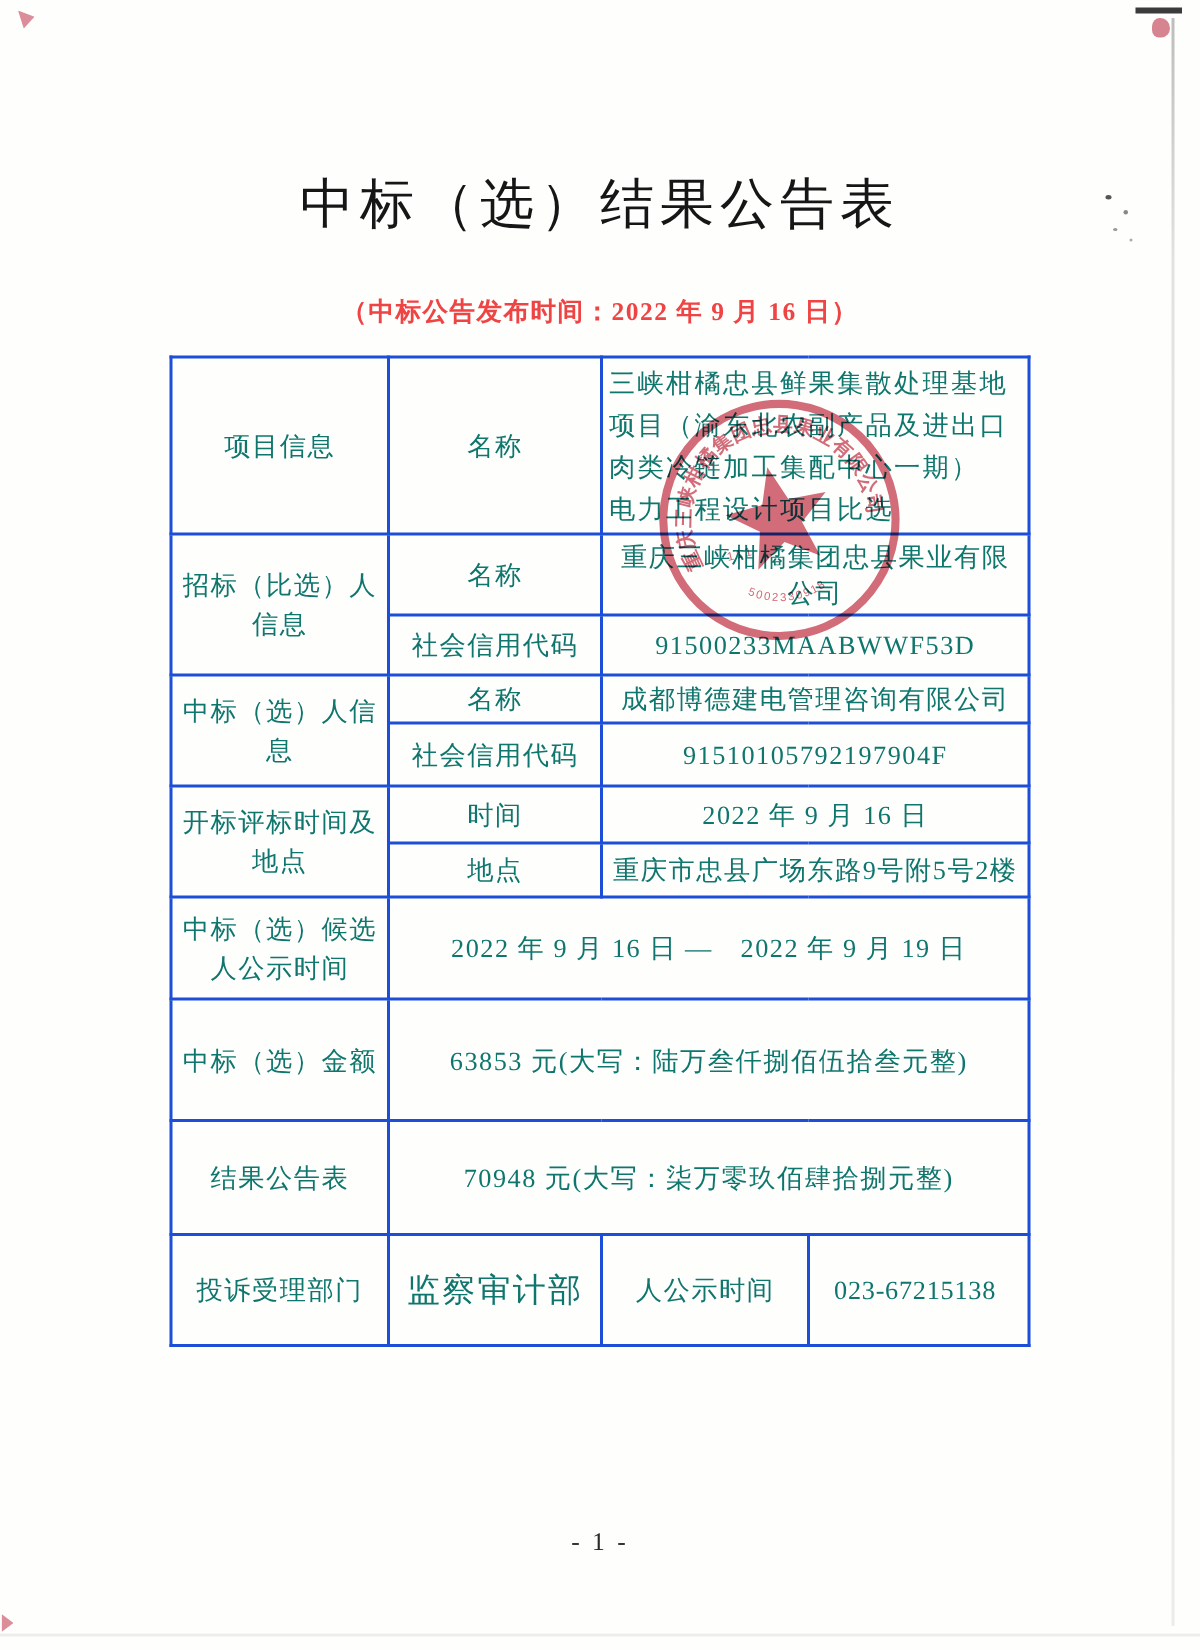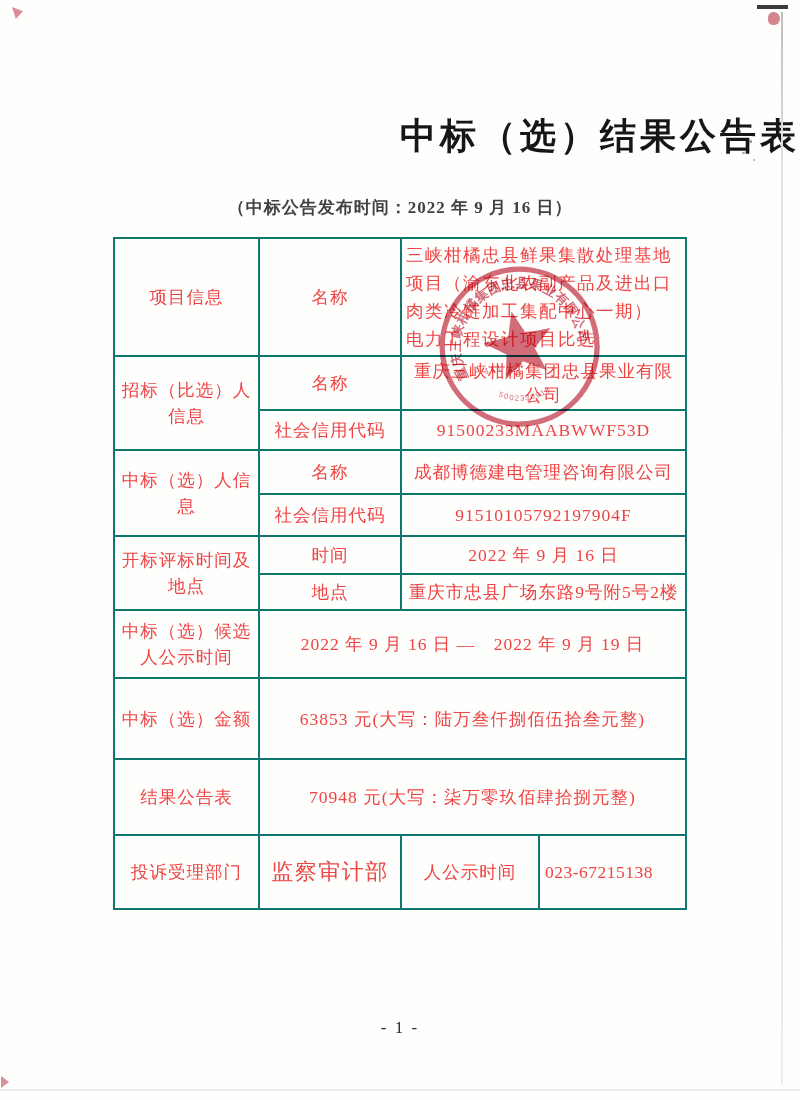--- a/index.html
+++ b/index.html
@@ -1,28 +1,28 @@
 <!DOCTYPE html>
 <html><head>
 <meta charset="utf-8">
 <style>
   html,body{margin:0;padding:0;background:#ffffff;}
   .page{position:relative;width:800px;height:1100px;background:#fefefdff;overflow:hidden;
         font-family:"Liberation Serif","DejaVu Serif",serif;color:#1f1f1f;}
   
-  .doc-title{position:absolute;top:112px;left:0;width:100%;text-align:right;
+  .doc-title{position:absolute;top:112px;left:0;width:100%;text-align:center;
              font-family:"Liberation Sans","DejaVu Sans",sans-serif;
-             font-size:36px;font-weight:700;letter-spacing:4px;color:#161616;}
+             font-size:36px;font-weight:400;letter-spacing:4px;color:#161616;}
   .doc-subtitle{position:absolute;top:196px;left:0;width:100%;text-align:center;
-                font-size:17px;font-weight:700;letter-spacing:1px;color:#404040;}
+                font-size:17px;font-weight:700;letter-spacing:1px;color:#ef4444;}
   
   table.announce{position:absolute;left:113px;top:237px;width:572px;
                  border-collapse:collapse;table-layout:fixed;}
-  table.announce td{border:2px solid #0f766e;vertical-align:middle;text-align:center;
-                    font-size:17.5px;letter-spacing:1px;padding:2px 4px;color:#ef4444;}
+  table.announce td{border:2px solid #1d4ed8;vertical-align:middle;text-align:center;
+                    font-size:17.5px;letter-spacing:1px;padding:2px 4px;color:#0f766e;}
   td.lbl{letter-spacing:1.5px;border-radius:10px;}
   td.lbl .lline{line-height:26px;}
   td.val-left{text-align:left;padding-left:10px;font-size:18.5px;letter-spacing:1px;}
   td.num{font-size:19px;letter-spacing:1px;margin-left:32px;}
   td.cname{font-size:18px;letter-spacing:1.5px;}
   td.project{text-align:left;padding:6px 4px 6px 10px;}
   td.project .pline{line-height:28px;font-size:17.5px;letter-spacing:1.5px;text-align:left;}
   
   .page-number{position:absolute;top:1018px;left:0;width:100%;text-align:center;
                font-size:17px;letter-spacing:2px;color:#2a2a2a;}
@@ -87,21 +87,21 @@
           <div class="lline">信息</div>
         </td>
         <td>名称</td>
         <td class="cname" colspan="2">重庆三峡柑橘集团忠县果业有限公司</td>
       </tr>
       <tr style="height:40px">
         <td>社会信用代码</td>
         <td class="num" colspan="2">91500233MAABWWF53D</td>
       </tr>
 
-      <tr style="height:44px">
+      <tr style="height:32px">
         <td class="lbl" rowspan="2">
           <div class="lline">中标（选）人信</div>
           <div class="lline">息</div>
         </td>
         <td>名称</td>
         <td class="cname" colspan="2">成都博德建电管理咨询有限公司</td>
       </tr>
       <tr style="height:42px">
         <td>社会信用代码</td>
         <td class="num" colspan="2">91510105792197904F</td>
@@ -141,21 +141,21 @@
         </td>
         <td class="val-left" colspan="3">70948 元(大写：柒万零玖佰肆拾捌元整)</td>
       </tr>
 
       <tr style="height:74px">
         <td class="lbl">
           <div class="lline">投诉受理部门</div>
         </td>
         <td class="val-left" style="font-size:22px;letter-spacing:1.5px">监察审计部</td>
         <td>人公示时间</td>
-        <td class="num" style="text-align:left;padding-left:5px;letter-spacing:.5px">023-67215138</td>
+        <td class="num" style="text-align:left;padding-left:16px;letter-spacing:.5px">023-67215138</td>
       </tr>
     </tbody>
   </table>
 
   <div class="stamp">
     <svg viewBox="0 0 200 200" width="180" height="180">
       <circle cx="100" cy="103" r="86" fill="none" stroke-width="6" stroke="#c94b5c"></circle>
       <polygon points="100,63 109.9,89.4 138,90.6 116,108.2 123.5,135.4 100,119.8 76.5,135.4 84,108.2 62,90.6 90.1,89.4" fill="#c94b5c"></polygon>
       <path id="sealArcTop" d="M 38 125.6 A 66 66 0 1 1 162 125.6" fill="none"></path>
       <text class="seal-text" fill="#c94b5c">

